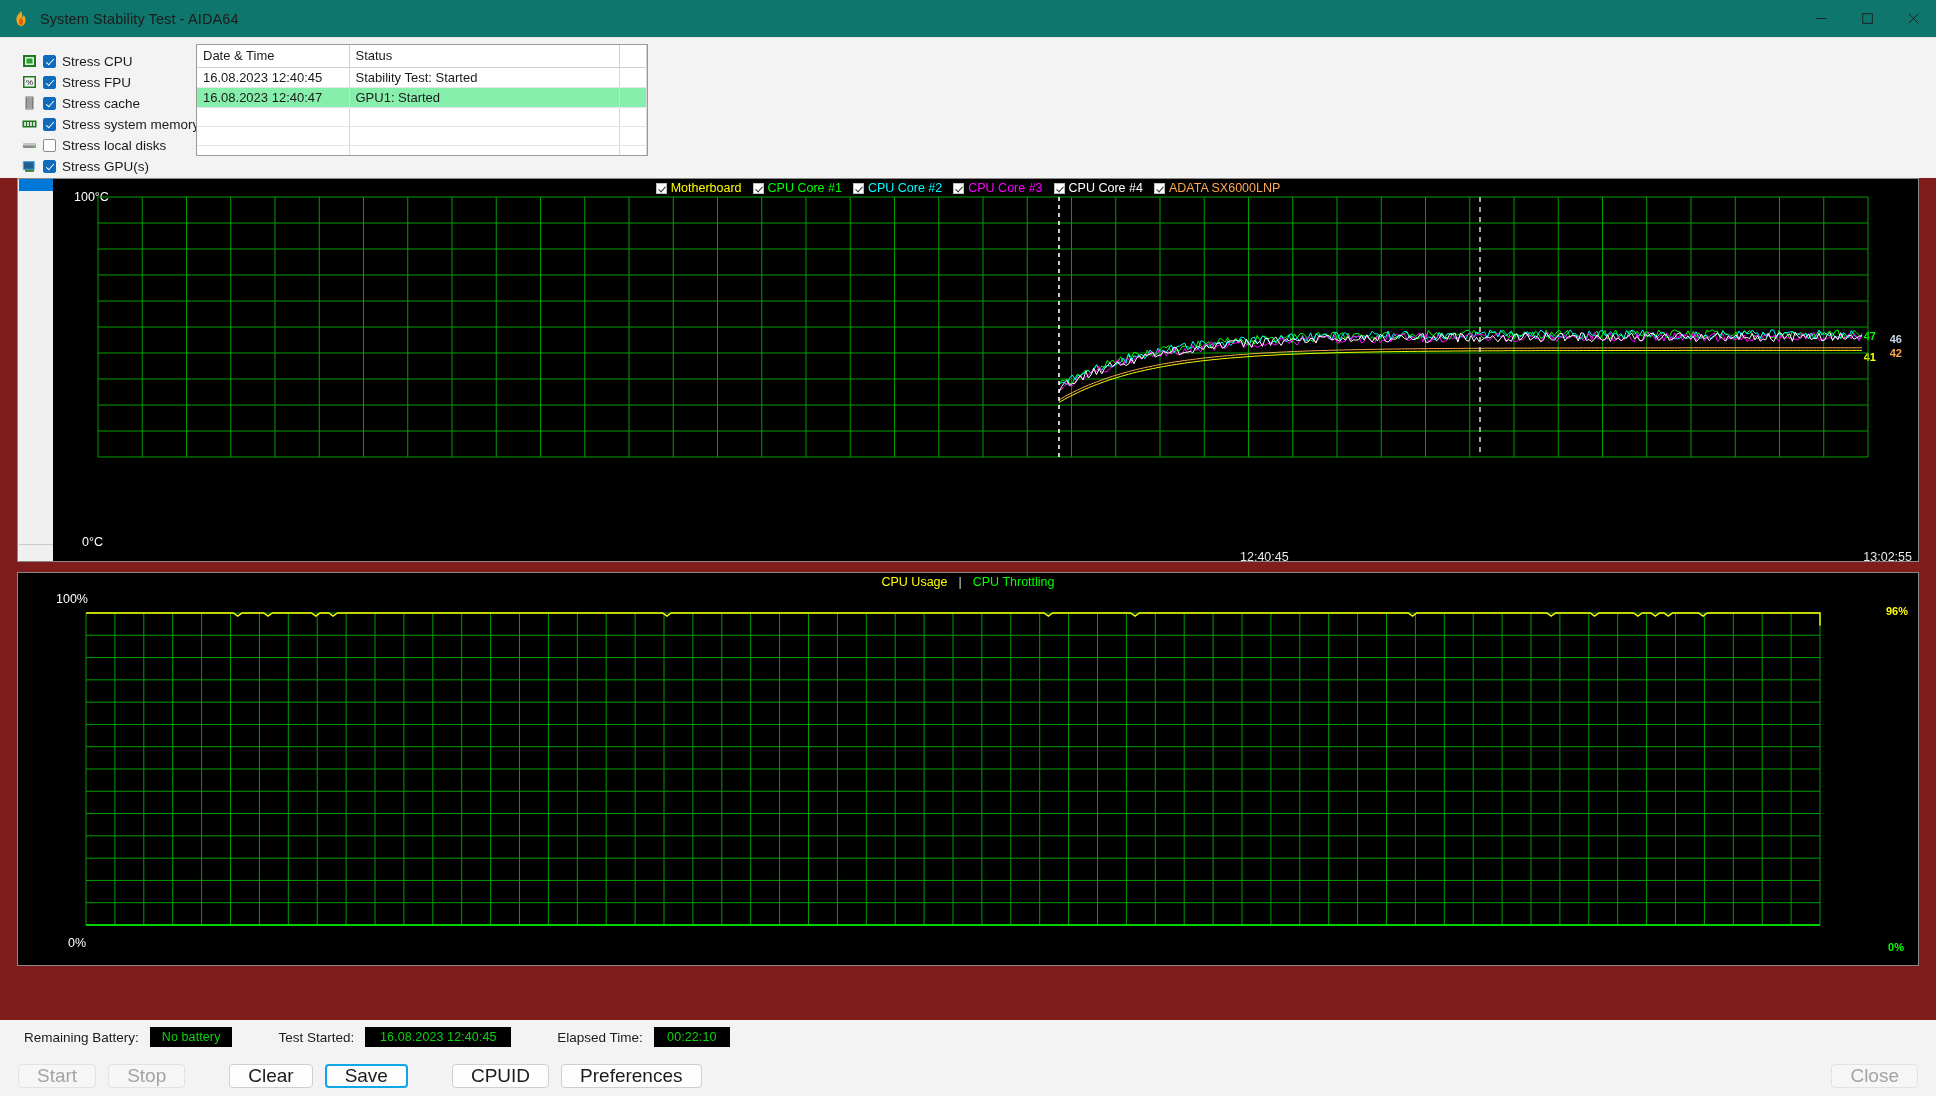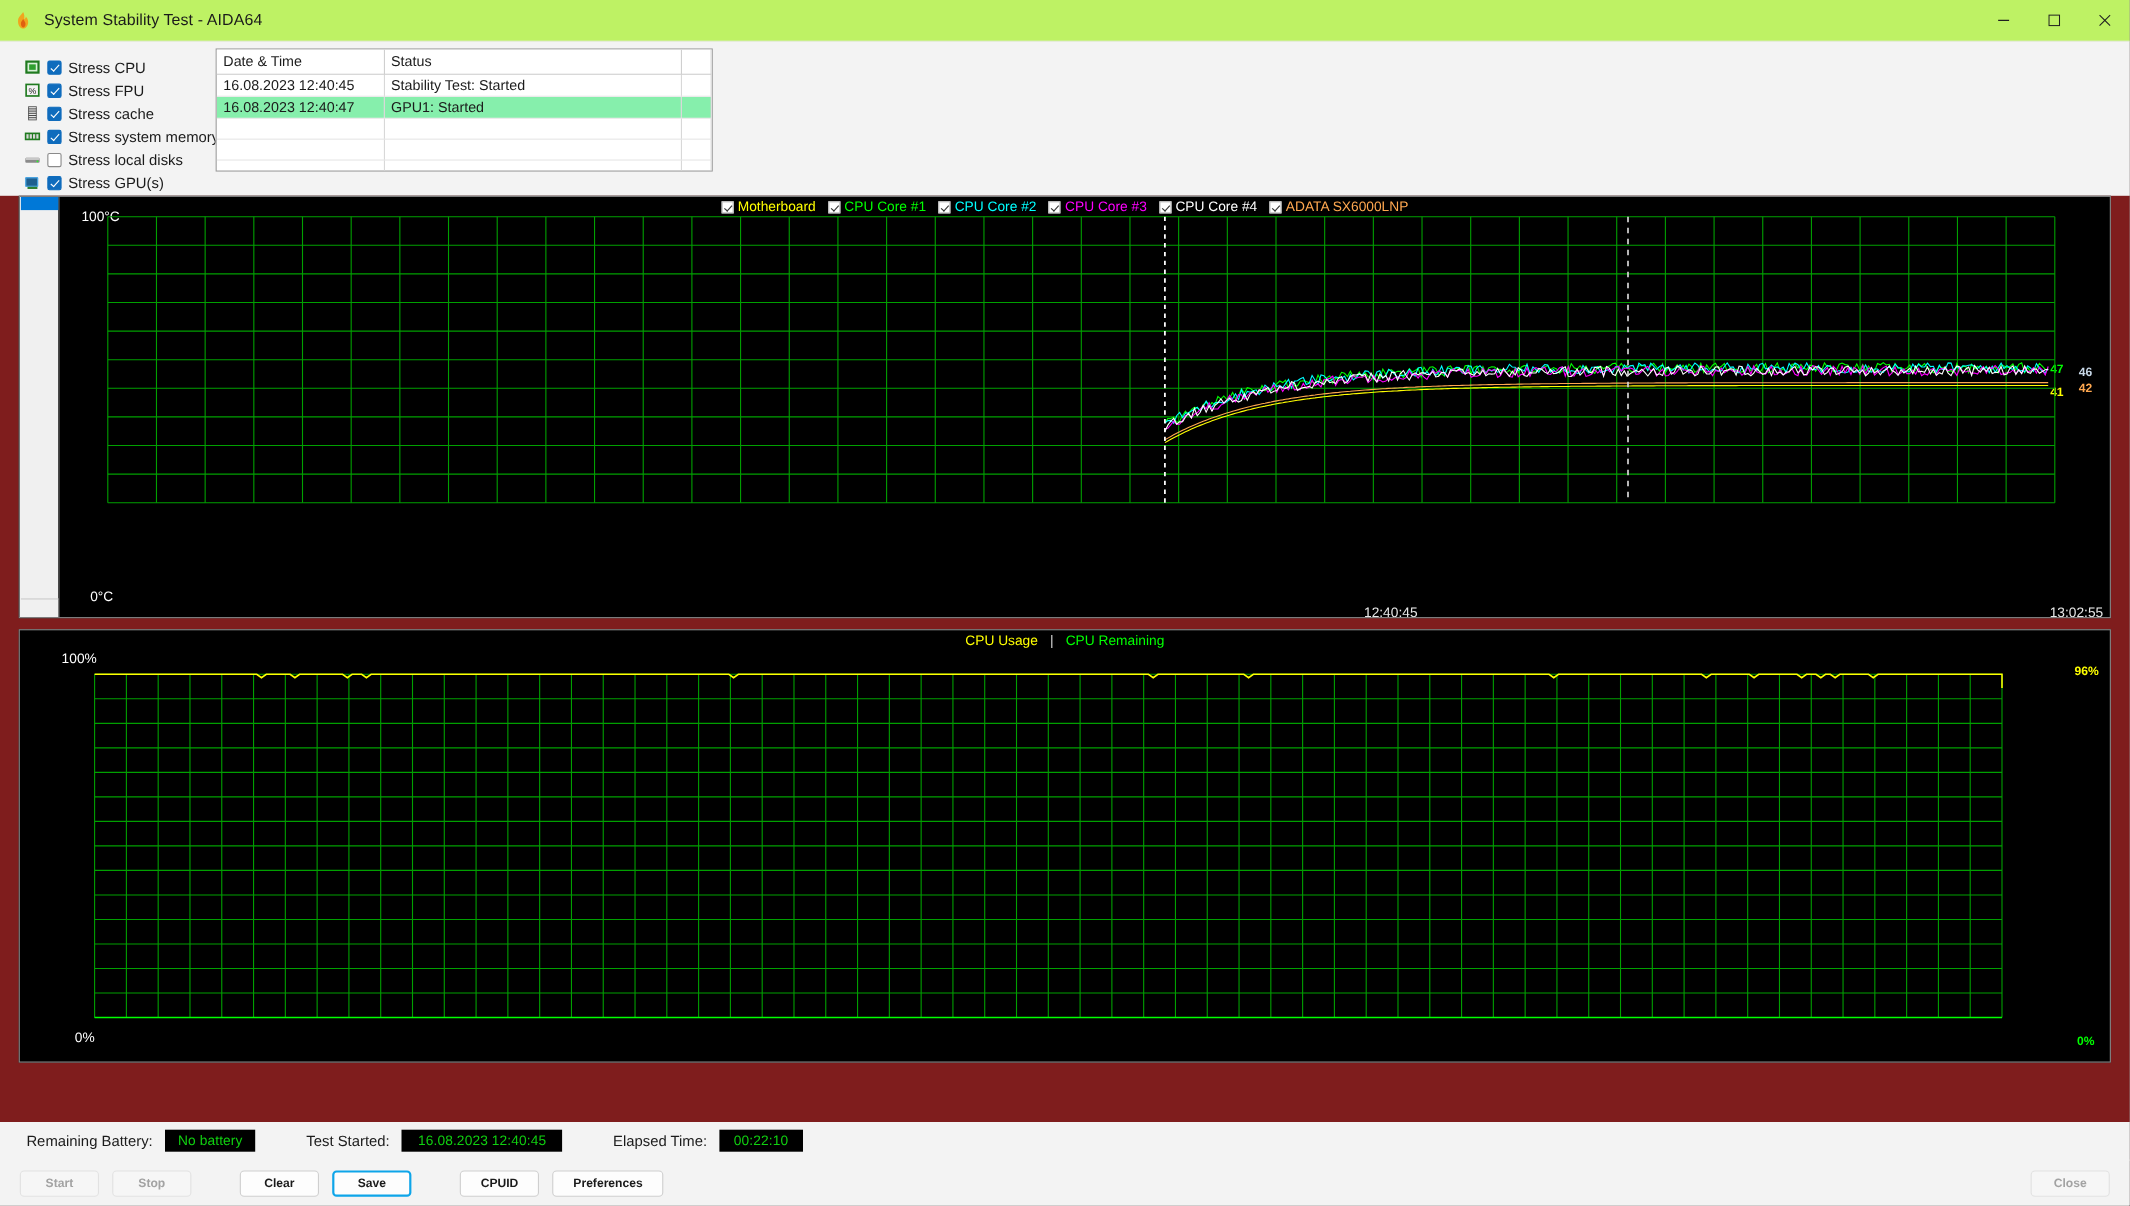--- a/index.html
+++ b/index.html
@@ -16,21 +16,21 @@
     position: absolute;
     left: 0; top: 0;
     width: 1936px; height: 1096px;
     background: #f3f3f3;
     display: flex; flex-direction: column;
   }
 
   
   #titlebar {
     height: 38px;
-    background: #bef264;
+    background: #0f766e;
     display: flex; align-items: center;
     flex: 0 0 38px;
     border-bottom: 1px solid #e8e8e8;
   }
   #app-icon {
     width: 18px; height: 18px; margin-left: 12px; margin-right: 10px;
     position: relative; flex: 0 0 18px;
   }
   #title-text {
     font-size: 14.5px; color: #1b1b1b; letter-spacing: 0.1px;
@@ -234,28 +234,27 @@
   #buttonbar {
     flex: 0 0 42px;
     display: flex; align-items: center;
     background: #f3f3f3;
     padding: 0 18px 0 18px;
     border-top: 1px solid #f3f3f3;
   }
   .btn {
     height: 24px;
     min-width: 64px;
-    font-size: 11px;
+    font-size: 19px;
     color: #1b1b1b;
     background: #fdfdfd;
     border: 1px solid #cfcfcf;
     border-radius: 4px;
     display: flex; align-items: center; justify-content: center;
     padding: 0 18px;
-    font-weight: bold;
   }
   .btn.disabled { color: #a3a3a3; background: #f6f6f6; border-color: #e2e2e2; }
   .btn.focus { border: 2px solid #0ea5e9; }
   #buttonbar .sp12 { width: 12px; }
   #buttonbar .sp40 { width: 44px; }
   #buttonbar .spacer { margin-left: auto; }
 </style>
 </head>
 <body>
 
@@ -526,21 +525,21 @@
           </g>
         <line id="temp-marker" x1="1005" y1="18" x2="1005" y2="278" stroke="#ffffff" stroke-width="1.6" stroke-dasharray="4 4"></line>
         <line x1="1426" y1="18" x2="1426" y2="278" stroke="#cfcfcf" stroke-width="1.6" stroke-dasharray="5 5"></line>
       </svg>
     </div>
 
     <div class="graphbox" id="cpu-graph">
       <div class="legendbar">
         <span style="color:#ffff00">CPU Usage</span>
         <span style="color:#d8d8d8">|</span>
-        <span style="color:#00ff00">CPU Remaining</span>
+        <span style="color:#00ff00">CPU Throttling</span>
       </div>
 
       <div class="axlabel" style="left:38px; top:19px;">100%</div>
       <div class="axlabel" style="left:50px; bottom:15px;">0%</div>
 
       <div class="vallabel" style="right:10px; top:32px; color:#ffff00;">96%</div>
       <div class="vallabel" style="right:14px; bottom:12px; color:#00ff00;">0%</div>
 
       <svg class="plot" style="left:0; top:0; width:1900px; height:392px;" viewBox="0 0 1900 392" preserveAspectRatio="none">
         <g id="cpu-grid" stroke="#00a000" stroke-width="1" fill="none">

